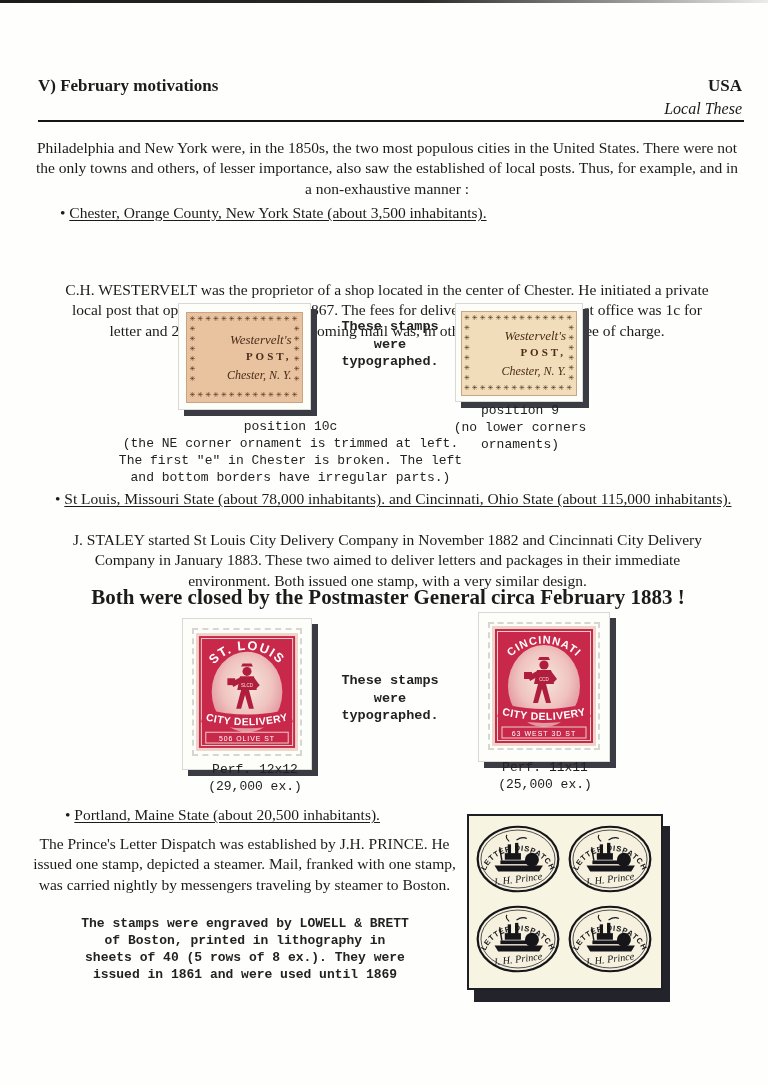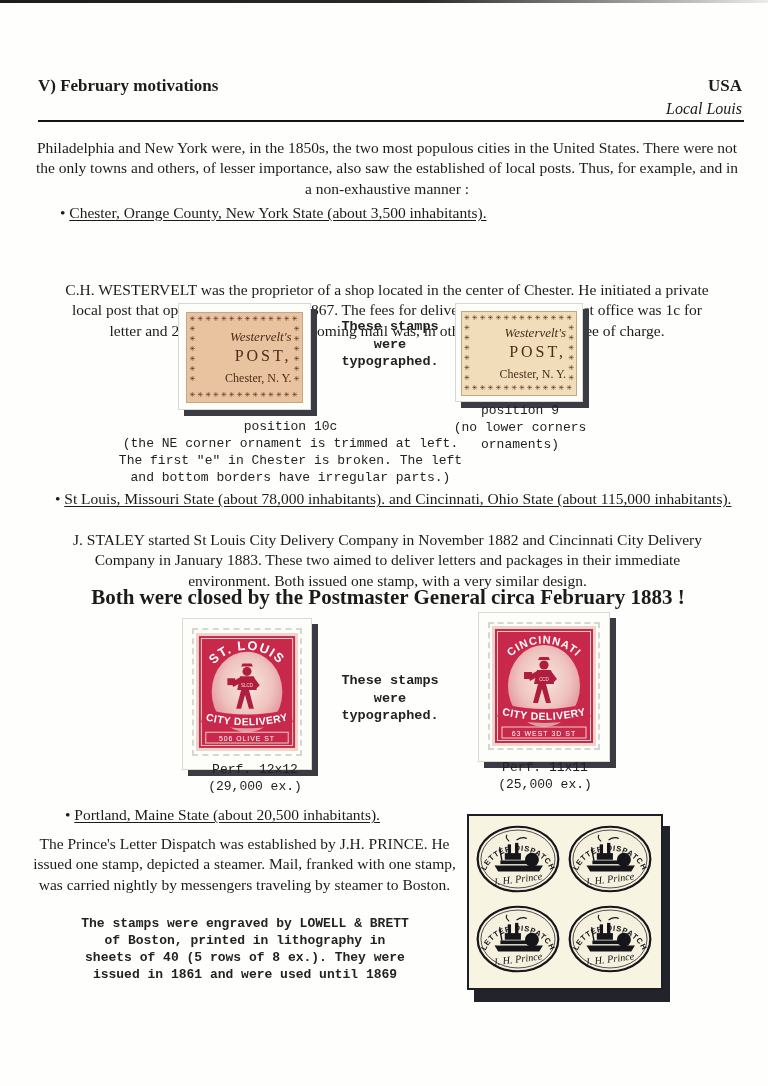--- a/index.html
+++ b/index.html
@@ -52,41 +52,41 @@
     border:1px solid #c9a584;}
   .wl-bg{background:#e9c2a0;}
   .wr-bg{background:#f2ddba;}
   .orn-row{font-size:7px;line-height:9px;height:9px;letter-spacing:2px;text-align:center;
     overflow:hidden;white-space:nowrap;margin:2px 2px 0 2px;}
   .orn-row.bot{margin:0 2px 2px 2px;}
   .wmid{flex:1;display:flex;min-height:0;}
   .orn-col{white-space:pre;font-size:7px;line-height:10px;width:10px;text-align:center;overflow:hidden;}
   .wtext{flex:1;display:flex;flex-direction:column;justify-content:center;text-align:right;}
   .w1{font-style:italic;font-size:13px;}
-  .w2{font-weight:normal;font-size:16px;letter-spacing:3px;margin-top:2px;}
-  .w3{font-size:12px;margin-top:6px;}
+  .w2{font-weight:bold;font-size:11px;letter-spacing:3px;margin-top:2px;}
+  .w3{font-style:italic;font-size:12px;margin-top:6px;}
   
   .perf{outline:2px dashed #d6d6d2;outline-offset:1px;}
   .red-stamp{display:block;}
   
   .block4{left:467px;top:814px;width:196px;height:176px;background:#f8f4e2;
     border:2px solid #1e1e26;box-shadow:7px 12px 0 #23232b;
     display:grid;grid-template-columns:1fr 1fr;gap:2px;padding:7px 5px;}
   .oval-stamp{width:88px;height:72px;display:block;}
   .sig{font-family:"Liberation Serif",serif;}
 </style>
 </head>
 <body>
 
 <div class="abs scan-edge"></div>
 
 <div class="abs hdr-left">V) February motivations</div>
 <div class="abs hdr-right">
   <span class="hdr-country">USA</span>
-  <span class="hdr-subtitle">Local Louis</span>
+  <span class="hdr-subtitle">Local These</span>
 </div>
 <div class="abs rule"></div>
 
 <div class="abs para intro">Philadelphia and New York were, in the 1850s, the two most populous cities in the United States. There were not the only towns and others, of lesser importance, also saw the established of local posts. Thus, for example, and in a non-exhaustive manner :</div>
 
 <div class="abs bullet-head head-chester"><span>•</span> <span class="bh-text">Chester, Orange County, New York State (about 3,500 inhabitants).</span></div>
 <div class="abs para body-chester">C.H. WESTERVELT was the proprietor of a shop located in the center of Chester. He initiated a private local post that operated around 1863-1867. The fees for delivery the mail to the post office was 1c for letter and 2c for package. The incoming mail was, in other hand, delivered free of charge.</div>
 
 <div class="abs mount mnt-wl">
   <div class="wstamp wl-bg">

